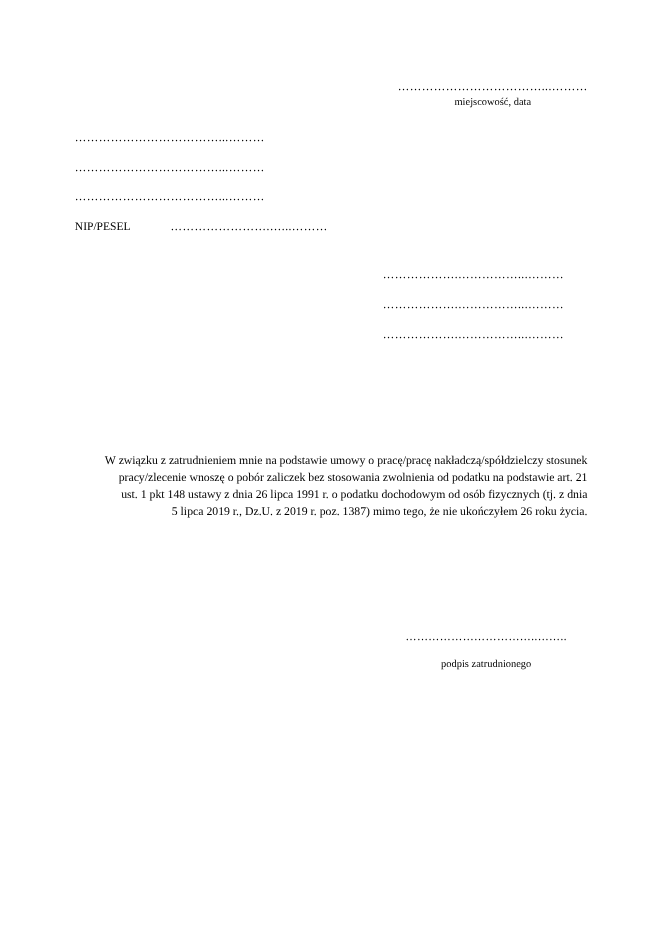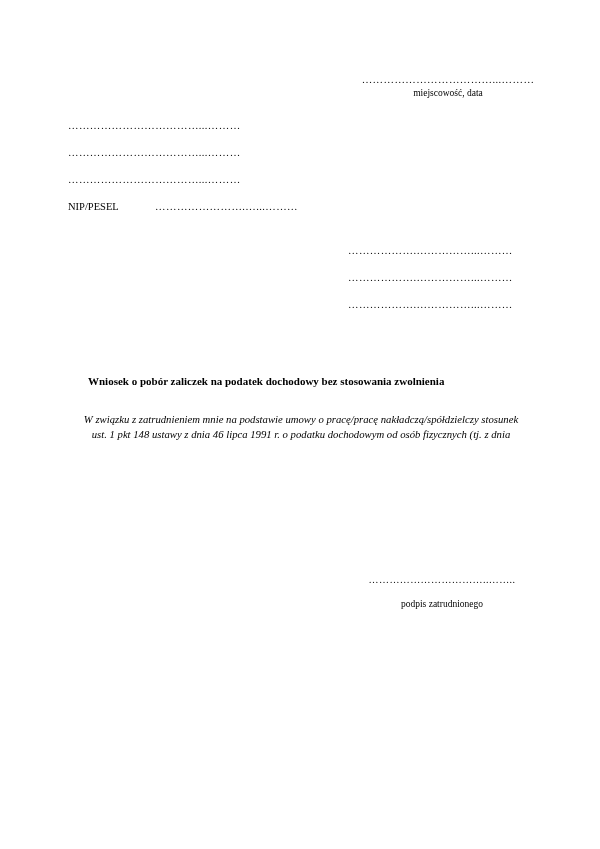--- a/index.html
+++ b/index.html
@@ -99,22 +99,21 @@
 
   
   .body-text {
     position: absolute;
     left: 68px;
     top: 412px;
     width: 466px;
     font-size: 10.7px;
     line-height: 15.4px;
     color: #000;
-    text-align: center;
-    font-style: italic;
+    text-align: right;
   }
   .body-text span.ln {
     display: block;
     white-space: nowrap;
   }
 
   
   .sign-block {
     position: absolute;
     left: 352px;
@@ -149,25 +148,26 @@
         <span class="dots-line">…………………….…...………</span>
       </div>
     </div>
 
     <div class="right-block2">
       <div class="dots-line">……………….……………...………</div>
       <div class="dots-line">……………….……………...………</div>
       <div class="dots-line">……………….……………...………</div>
     </div>
 
-    <div class="title">Wniosek o pobór zaliczek na podatek dochodowy bez stosowania zwolnienia</div>
 
     <div class="body-text">
       <span class="ln">W związku z zatrudnieniem mnie na podstawie umowy o pracę/pracę nakładczą/spółdzielczy stosunek</span>
-      <span class="ln">ust. 1 pkt  148   ustawy   z  dnia   46 lipca 1991 r. o   podatku dochodowym od osób fizycznych (tj. z dnia</span>
+      <span class="ln">pracy/zlecenie wnoszę o pobór  zaliczek bez  stosowania  zwolnienia  od podatku  na podstawie art. 21</span>
+      <span class="ln">ust. 1 pkt  148   ustawy   z  dnia   26 lipca 1991 r. o   podatku dochodowym od osób fizycznych (tj. z dnia</span>
+      <span class="ln">5 lipca  2019   r., Dz.U. z 2019 r. poz. 1387) mimo tego, że nie ukończyłem 26 roku życia.</span>
     </div>
 
     <div class="sign-block">
       <div class="dots-line">……………………………..……..</div>
       <div class="caption">podpis zatrudnionego</div>
     </div>
 
   </div>
 </div>
 

